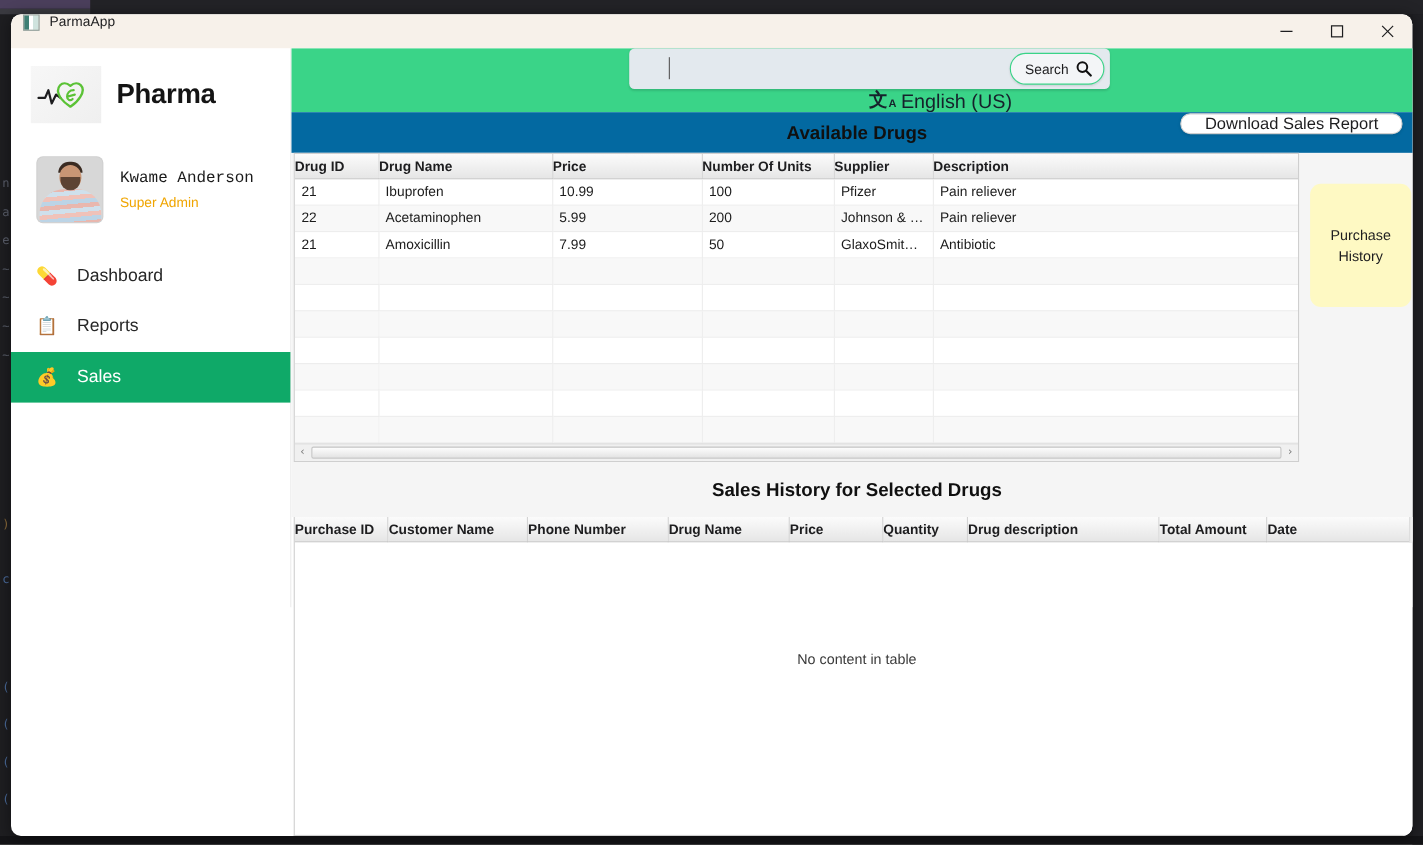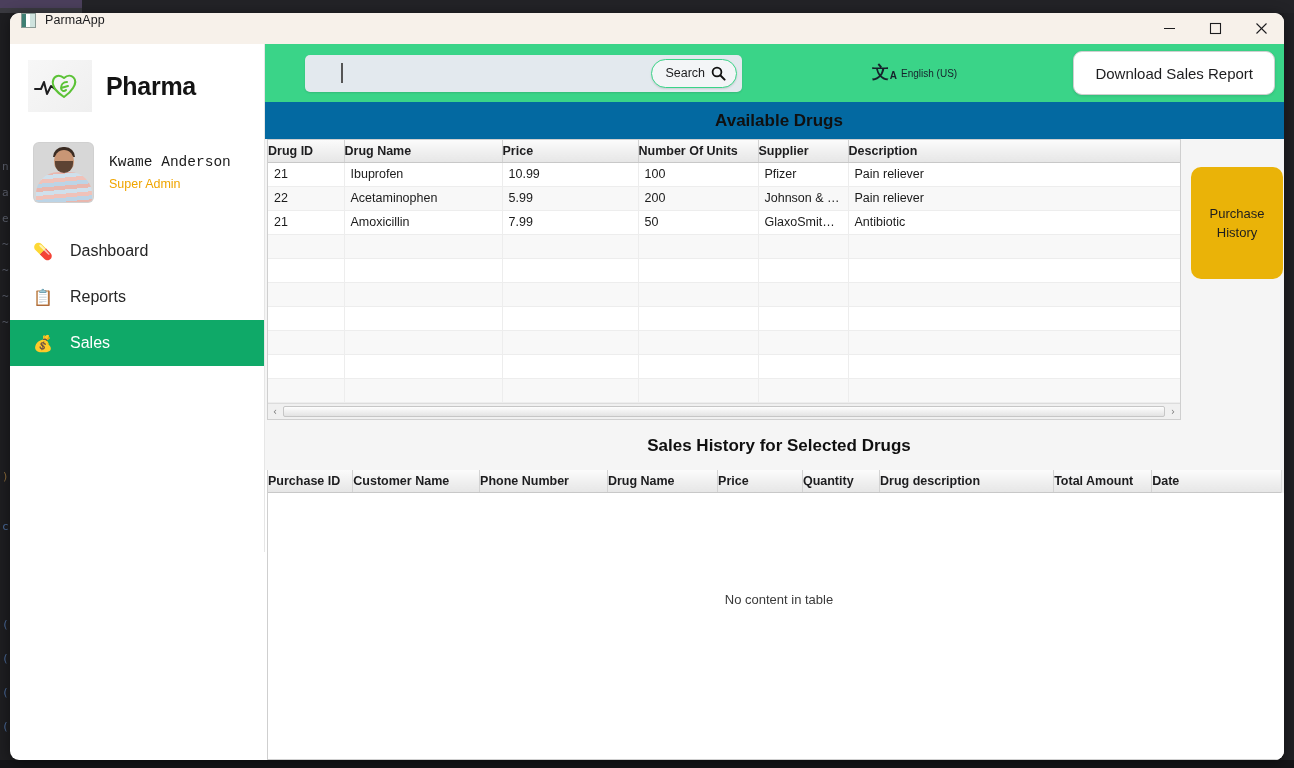--- a/index.html
+++ b/index.html
@@ -158,20 +158,21 @@
     background: #0fa968; color: #ffffff;
   }
 
   
   #main { flex: 1; position: relative; background: #ffffff; }
 
   #topbar {
     height: 58px; background: #3ad488;
     display: flex; align-items: center;
     padding: 0 18px 0 40px;
+    flex-direction: column;
   }
   #searchbox {
     width: 437px; height: 37px; flex: none;
     background: #e3e9ee; border-radius: 5px;
     display: flex; align-items: center;
     position: relative;
     box-shadow: 0 1px 2px rgba(0,0,0,.12);
   }
   #search-input {
     border: none; outline: none; background: transparent;
@@ -202,21 +203,21 @@
   #lang-glyph {
     position: relative; width: 22px; height: 22px;
     font-size: 17px; line-height: 20px; color: #16212b; font-weight: bold;
     font-family: "DejaVu Sans", sans-serif;
   }
   #lang-glyph .sub {
     position: absolute; right: -3px; bottom: -2px;
     font-size: 10px; font-weight: bold; color: #16212b;
     font-family: "Liberation Sans", sans-serif;
   }
-  #lang-label { font-size: 10px; color: #16212b; }
+  #lang-label { font-size: 18px; color: #16212b; }
 
   #download-btn {
     margin-left: auto;
     height: 44px; padding: 0 21px;
     background: #ffffff; border: 1px solid #cfcfcf; border-radius: 9px;
     font-size: 15px; color: #1d1d1f; cursor: pointer;
     font-family: "Liberation Sans", sans-serif;
     box-shadow: 0 1px 3px rgba(0,0,0,.12);
   }
 
@@ -279,21 +280,21 @@
   }
   #delete-drug-btn {
     width: 92px; height: 122px; border-radius: 10px;
     background: #fd2d2d; border: none; cursor: pointer;
     font-size: 13px; color: #1d1d1f;
     font-family: "Liberation Sans", sans-serif;
     display: flex; align-items: center; justify-content: center;
   }
   #purchase-history-btn {
     width: 92px; height: 112px; border-radius: 10px; margin-top: 22px;
-    background: #eab308; border: none; cursor: pointer;
+    background: #fef9c3; border: none; cursor: pointer;
     font-size: 13px; color: #1d1d1f; line-height: 1.5;
     font-family: "Liberation Sans", sans-serif;
     display: flex; align-items: center; justify-content: center;
   }
 
   
   #sales-wrap {
     margin: 0 2px 0 2px;
     border: 1px solid #cfcfcf; border-top: none;
     background: #fff; height: 290px; position: relative;

